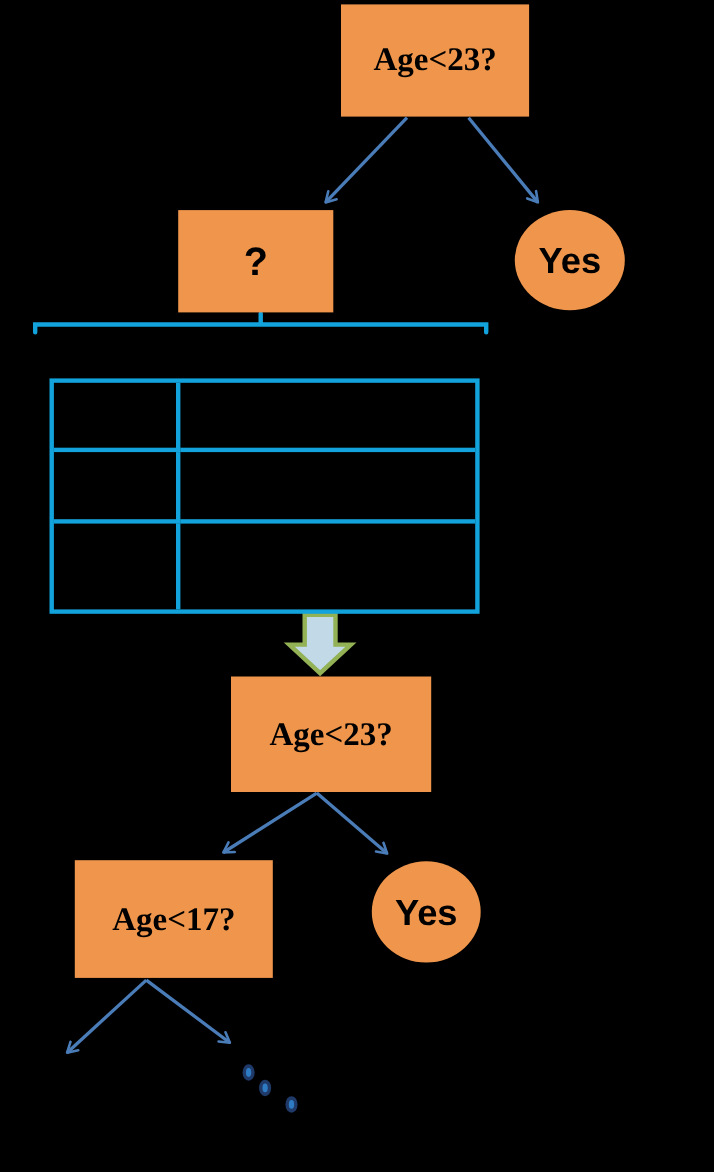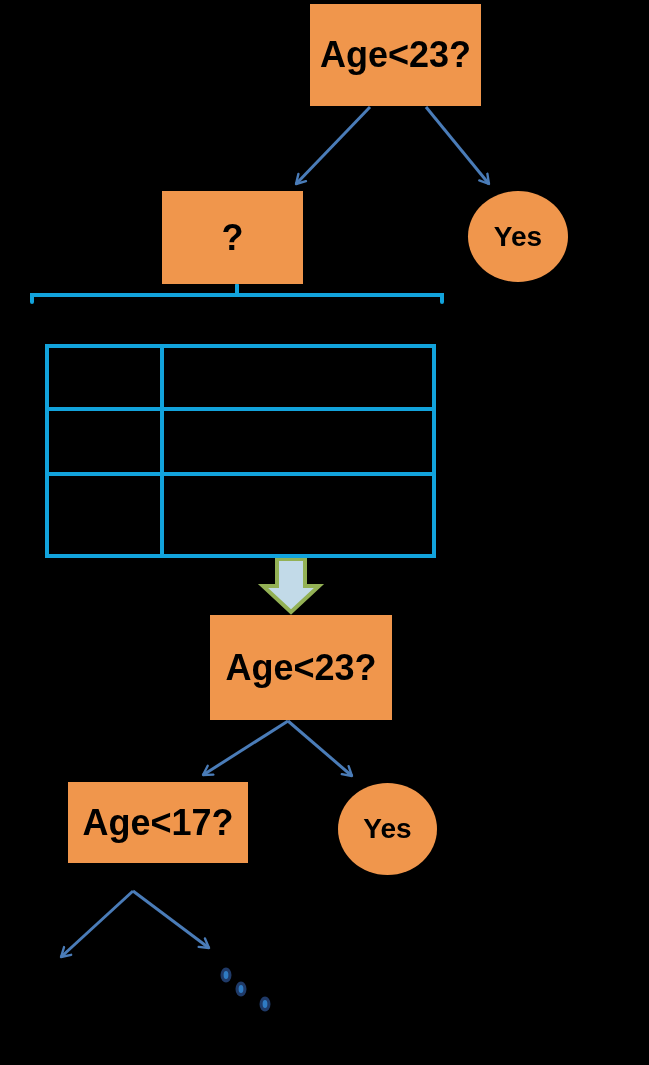--- a/index.html
+++ b/index.html
@@ -29,23 +29,23 @@
     font-weight: bold;
     display: flex;
     align-items: center;
     justify-content: center;
     text-align: center;
     line-height: 1;
   }
   .node.circle {
     border-radius: 50%;
   }
-  .fs34 { font-size: 36px; }
+  .fs34 { font-size: 30px; font-family: Liberation Serif, serif; }
   .fs36 { font-size: 36px; }
-  .fs33 { font-size: 28px; }
+  .fs33 { font-size: 33px; }
   .data-table {
     position: absolute;
     left: 45px;
     top: 344px;
     width: 391px;
     height: 214px;
     box-sizing: border-box;
     border: 4px solid #12A3DC;
     display: grid;
     grid-template-columns: 115px 1fr;
@@ -117,18 +117,18 @@
   </div>
 
   <div class="node fs34" style="left:210px; top:615px; width:182px; height:105px;">
     <span>Age&lt;23?</span>
   </div>
 
   <div class="node circle fs33" style="left:338px; top:783px; width:99px; height:92px;">
     <span>Yes</span>
   </div>
 
-  <div class="node fs34" style="left:68px; top:782px; width:180px; height:81px;">
+  <div class="node fs34" style="left:68px; top:782px; width:180px; height:107px;">
     <span>Age&lt;17?</span>
   </div>
 
 
 </div>
 
 </body></html>

